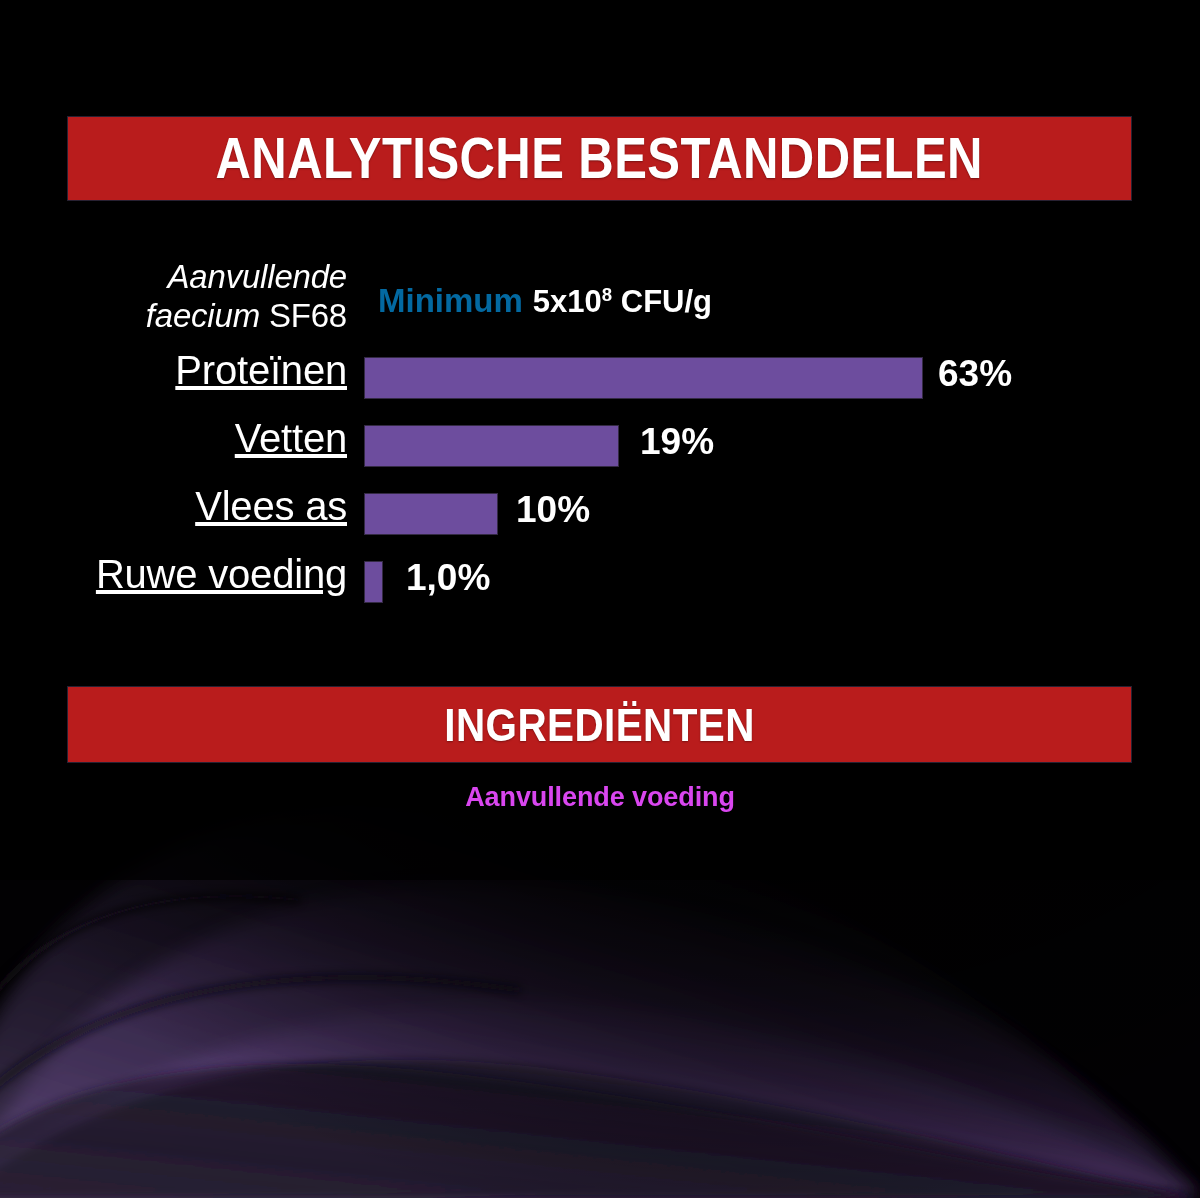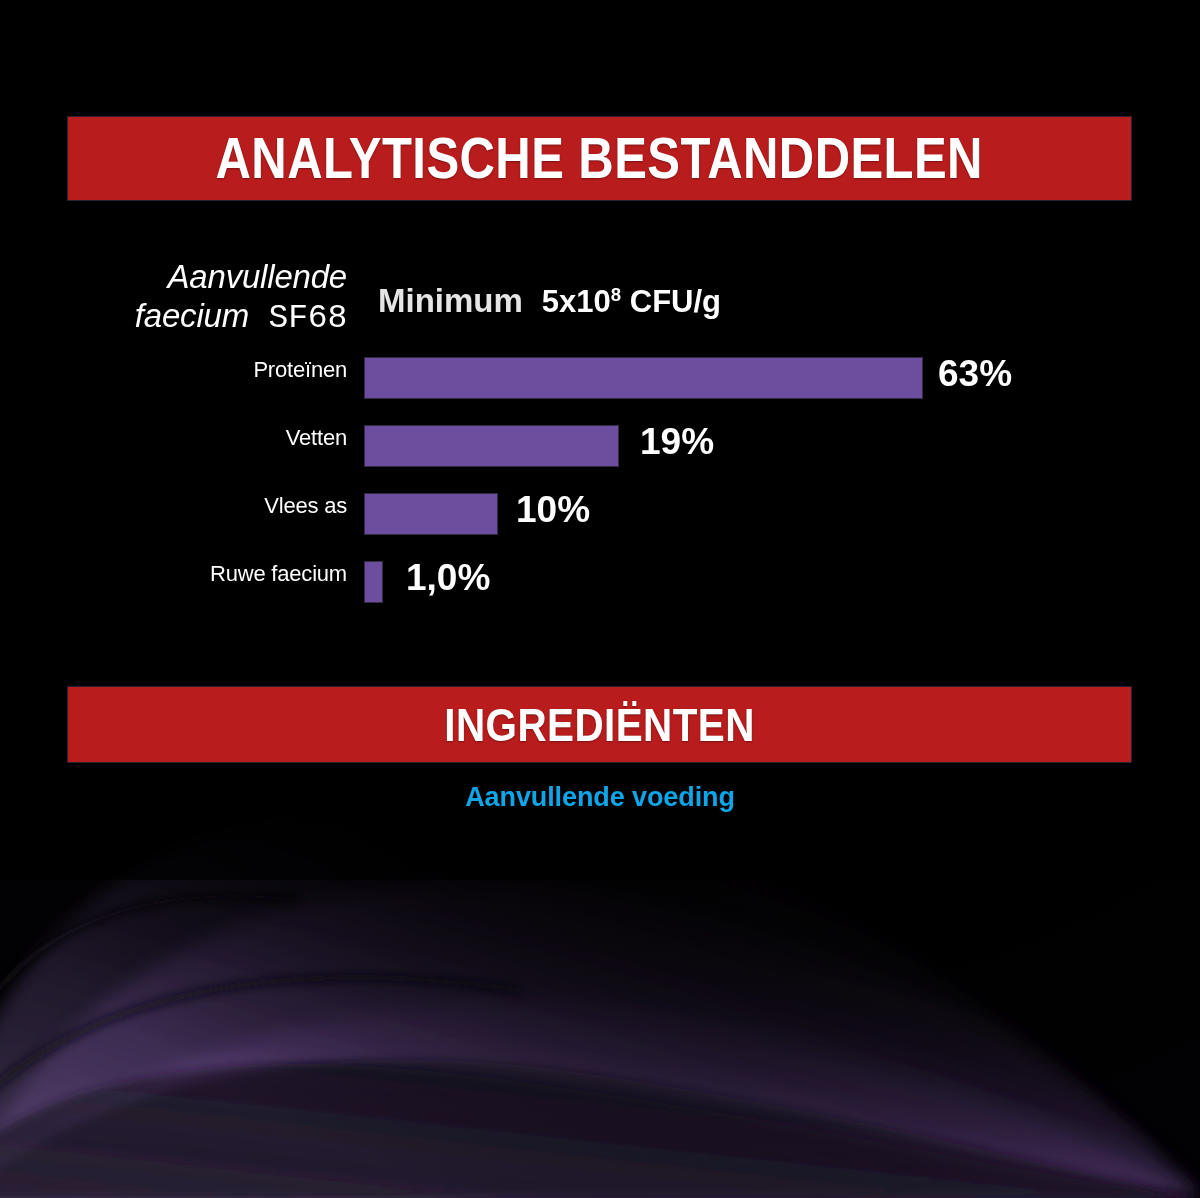--- a/index.html
+++ b/index.html
@@ -77,35 +77,35 @@
     left: 0;
     top: 0;
     width: 347px;
     text-align: right;
     color: #ffffff;
     font-style: italic;
     font-size: 33px;
     line-height: 1.18;
     letter-spacing: -0.2px;
   }
-  .bacteria-name .sp-strain { font-style: normal; font-family: Liberation Mono, monospace; }
+  .bacteria-name .sp-strain { font-style: normal; }
   .bacteria-value {
     position: absolute;
     left: 378px;
     top: 24px;
     color: #ffffff;
     font-size: 31px;
     font-weight: 700;
     white-space: nowrap;
   }
   .bacteria-value .minimum {
-    color: #e5e5e5;
+    color: #0369a1;
     font-weight: 700;
     font-size: 33px;
-    margin-right: 19px;
+    margin-right: 10px;
   }
   .bacteria-value sup {
     font-size: 0.6em;
     vertical-align: super;
     line-height: 0;
   }
 
   
   .bars {
     position: absolute;
@@ -118,23 +118,24 @@
     height: 68px;
     margin-bottom: 0;
   }
   .bar-label {
     position: absolute;
     left: 0;
     top: 0;
     width: 347px;
     text-align: right;
     color: #ffffff;
-    font-size: 22px;
+    font-size: 40px;
     line-height: 40px;
     letter-spacing: -0.2px;
+    text-decoration: underline;
   }
   .bar-track {
     position: absolute;
     left: 365px;
     top: 8px;
     height: 40px;
     width: 620px;
   }
   .bar-fill {
     height: 40px;
@@ -153,21 +154,21 @@
 
   
   .ingredients-body {
     position: absolute;
     top: 782px;
     left: 0;
     width: 1200px;
     text-align: center;
   }
   .ing-heading {
-    color: #0ea5e9;
+    color: #d946ef;
     font-size: 27px;
     font-weight: 700;
     letter-spacing: -0.1px;
     margin-bottom: 9px;
   }
   .ing-text {
     color: #ffffff;
     font-size: 28px;
     letter-spacing: -0.1px;
   }
@@ -260,21 +261,21 @@
 
       <div class="bar-row">
         <div class="bar-label">Vlees as</div>
         <div class="bar-track">
           <div class="bar-fill" style="width:132px"></div>
         </div>
         <div class="bar-value" style="left:516px">10%</div>
       </div>
 
       <div class="bar-row">
-        <div class="bar-label">Ruwe faecium</div>
+        <div class="bar-label">Ruwe voeding</div>
         <div class="bar-track">
           <div class="bar-fill" style="width:17px"></div>
         </div>
         <div class="bar-value" style="left:406px">1,0%</div>
       </div>
 
     </div>
 
     <div class="banner" id="banner-ingredients">
       <div class="banner-title">INGREDIËNTEN</div>

